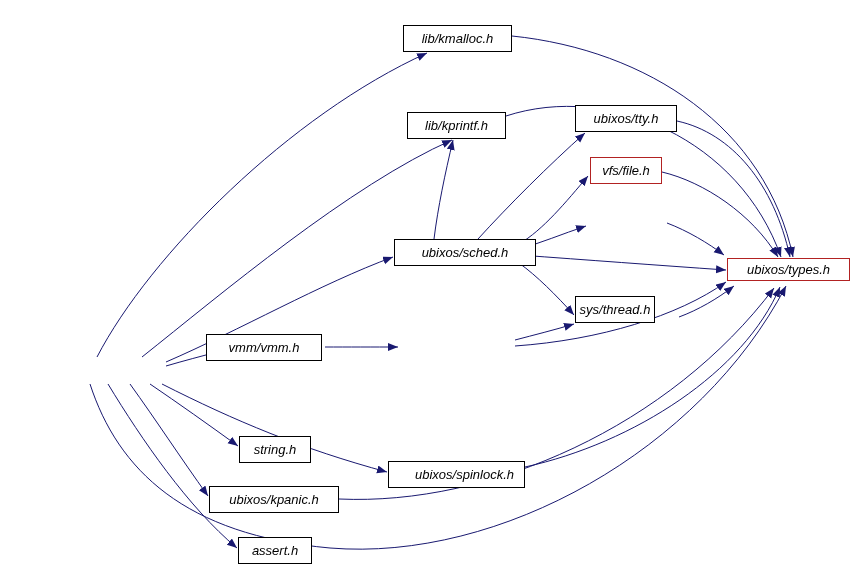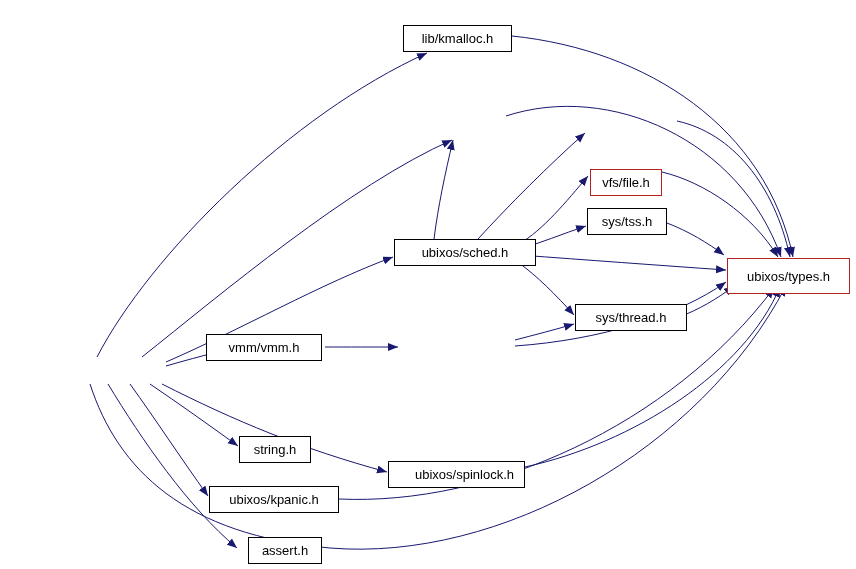--- a/index.html
+++ b/index.html
@@ -37,20 +37,21 @@
     background: var(--node-fill, #ffffff);
     border: 1px solid var(--node-border, #000000);
     display: flex;
     align-items: center;
     justify-content: center;
     font-size: 13px;
     line-height: 1;
     color: #000000;
     white-space: nowrap;
     cursor: pointer;
+    font-style: italic;
   }
   .node.red {
     border-color: var(--highlight-border, #b22222);
   }
   .node.main {
     background: var(--main-fill, #bfbfbf);
     cursor: default;
   }
 </style>
 </head>
@@ -87,23 +88,24 @@
         <path d="M679,317 C698,310 717,299 734,286" class="edge" marker-end="url(#arrowhead)"></path>
         <path d="M325,347 C347,347 374,347 398,347" class="edge" marker-end="url(#arrowhead)"></path>
         <path d="M515,340 C534,335 554,330 574,324" class="edge" marker-end="url(#arrowhead)"></path>
         <path d="M515,346 C600,340 678,316 726,282" class="edge" marker-end="url(#arrowhead)"></path>
         <path d="M525,467 C634,443 744,372 780,287" class="edge" marker-end="url(#arrowhead)"></path>
         <path d="M339,499 C490,506 670,426 774,288" class="edge" marker-end="url(#arrowhead)"></path>
       </g>
   </svg>
 
     <div class="node" style="left: 403px; top: 25px; width: 109px; height: 27px;">lib/kmalloc.h</div>
-    <div class="node red" style="left: 590px; top: 157px; width: 72px; height: 27px; margin-top: 12px;">vfs/file.h</div>
-    <div class="node" style="left: 587px; top: 208px; width: 80px; height: 27px;">sys/tss.h</div>
+    <div class="node" style="left: 407px; top: 112px; width: 99px; height: 27px;">lib/kprintf.h</div>
+    <div class="node" style="left: 575px; top: 105px; width: 102px; height: 27px;">ubixos/tty.h</div>
+    <div class="node red" style="left: 590px; top: 157px; width: 72px; height: 27px;">vfs/file.h</div>
     <div class="node" style="left: 394px; top: 239px; width: 142px; height: 27px;">ubixos/sched.h</div>
-    <div class="node red" style="left: 727px; top: 258px; width: 123px; height: 36px;">ubixos/types.h</div>
-    <div class="node" style="left: 575px; top: 304px; width: 112px; height: 27px;">sys/thread.h</div>
+    <div class="node red" style="left: 727px; top: 258px; width: 123px; height: 23px;">ubixos/types.h</div>
+    <div class="node" style="left: 575px; top: 296px; width: 80px; height: 27px;">sys/thread.h</div>
     <div class="node" style="left: 206px; top: 334px; width: 116px; height: 27px;">vmm/vmm.h</div>
     <div class="node" style="left: 239px; top: 436px; width: 72px; height: 27px;">string.h</div>
     <div class="node" style="left: 388px; top: 461px; width: 137px; height: 27px; padding-left: 16px;">ubixos/spinlock.h</div>
     <div class="node" style="left: 209px; top: 486px; width: 130px; height: 27px; text-align: right;">ubixos/kpanic.h</div>
-    <div class="node" style="left: 248px; top: 537px; width: 74px; height: 27px;">assert.h</div>
+    <div class="node" style="left: 238px; top: 537px; width: 74px; height: 27px;">assert.h</div>
   </div>
 
 </body></html>

